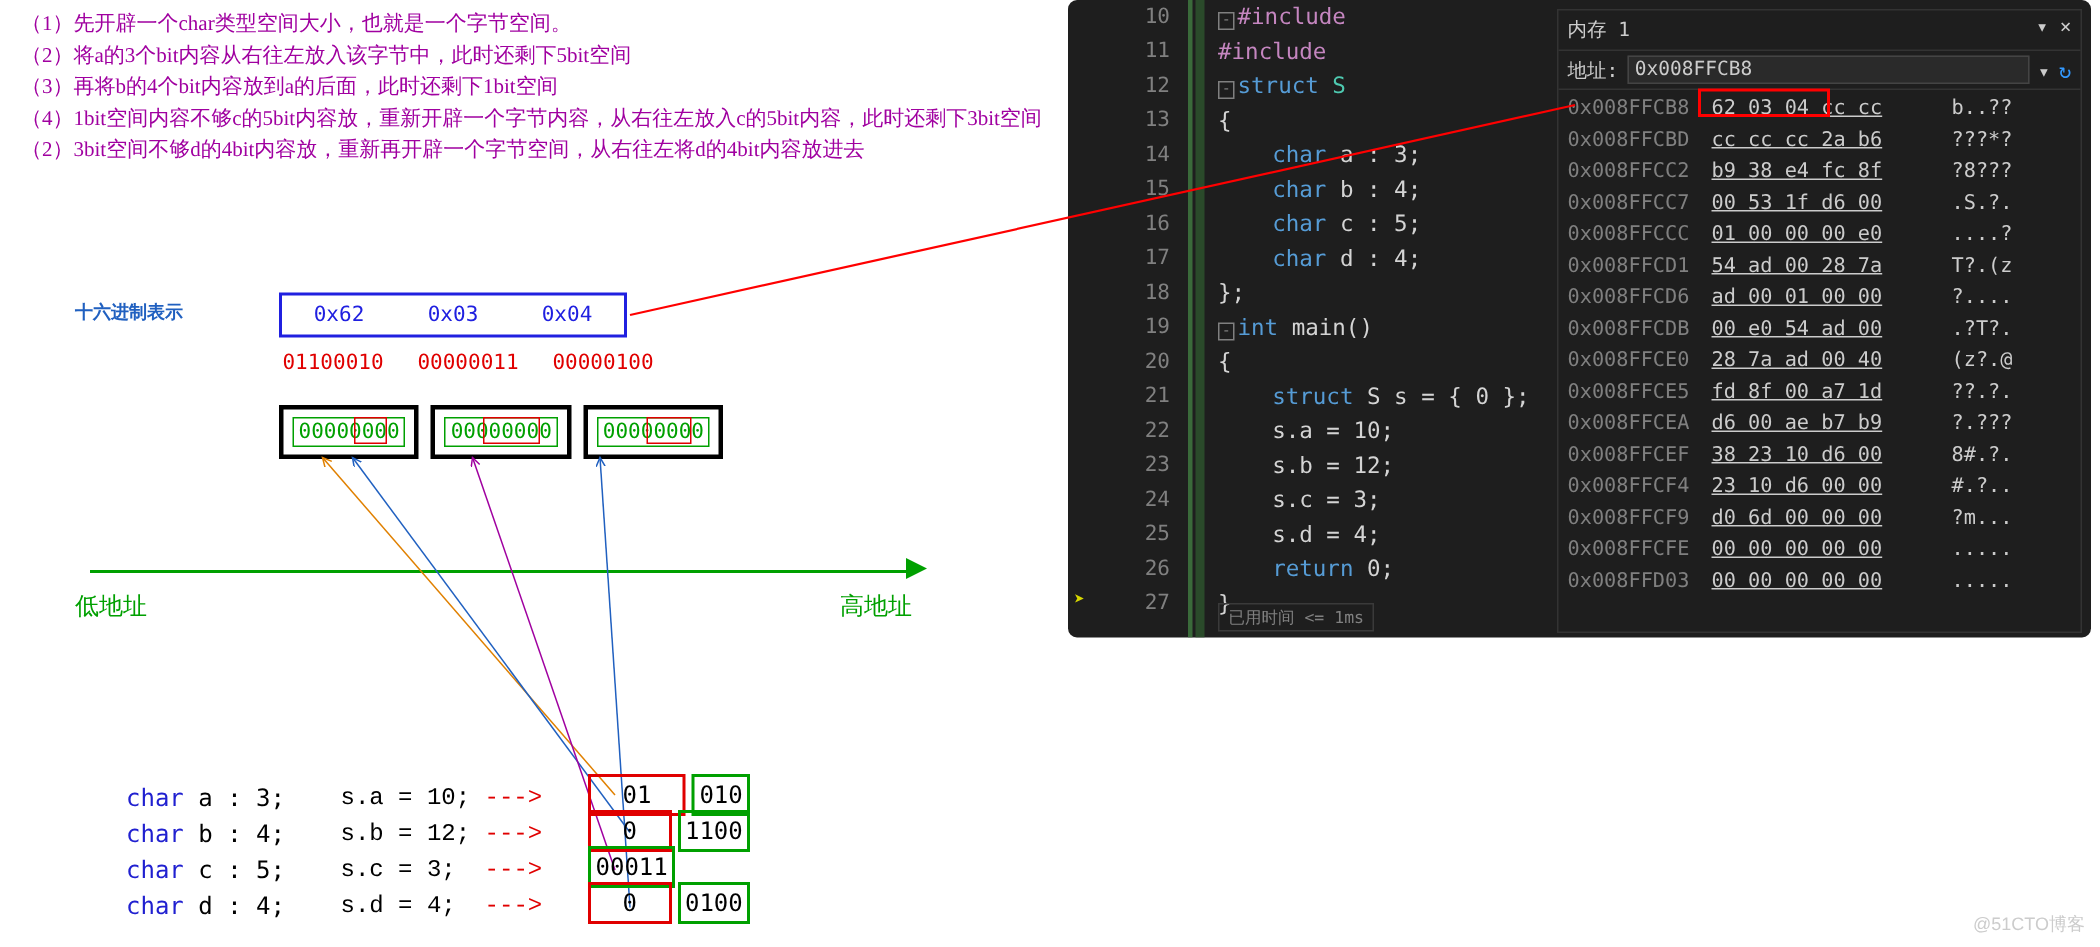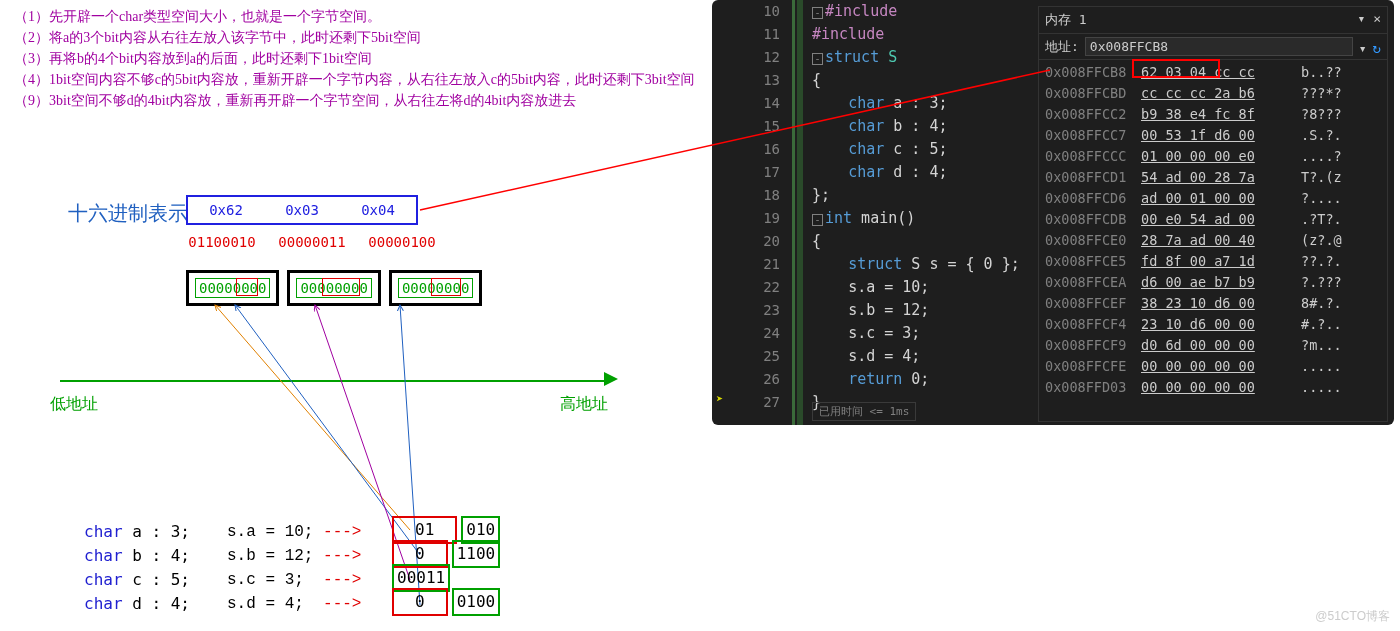--- a/index.html
+++ b/index.html
@@ -1,20 +1,20 @@
 <!DOCTYPE html>
 <html><head>
 <meta charset="utf-8">
 <style>
 * { margin: 0; padding: 0; box-sizing: border-box; }
 body { width: 1400px; height: 631px; background: #fff; font-family: "SimSun", serif; position: relative; }
 
 
 .notes { position: absolute; left: 14px; top: 6px; font-size: 14px; line-height: 21px; color: #a000a0; }
-.hex-label { position: absolute; left: 68px; top: 200px; color: #2060c0; font-size: 20px; }
+.hex-label { position: absolute; left: 50px; top: 200px; color: #2060c0; font-size: 12px; font-weight: bold; }
 .hex-box { position: absolute; left: 186px; top: 195px; width: 232px; height: 30px; border: 2px solid #2020e0; display: flex; }
 .hex-box span { flex: 1; text-align: center; line-height: 26px; color: #2020e0; font-size: 14px; font-family: Consolas, monospace; }
 .bin-row { position: absolute; left: 186px; top: 234px; display: flex; gap: 18px; font-family: Consolas, monospace; color: #e00000; font-size: 14px; }
 .bin-row span { width: 72px; text-align: center; }
 .byte-cells { position: absolute; left: 186px; top: 270px; display: flex; gap: 8px; }
 .byte-cell { border: 3px solid #000; padding: 5px 6px; position: relative; }
 .byte-cell .bits { color: #00a000; font-family: Consolas, monospace; font-size: 14px; border: 1px solid #00a000; padding: 1px 3px; display: inline-block; }
 .byte-cell .r1 { position: absolute; border: 1px solid #e00000; }
 
 .arrow-line { position: absolute; left: 60px; top: 380px; width: 550px; border-top: 2px solid #00a000; }
@@ -66,21 +66,21 @@
 .watermark { position: absolute; right: 10px; bottom: 6px; color: #ccc; font-size: 12px; font-family: sans-serif; }
 </style>
 </head>
 <body>
 
 <div class="notes">
   <div>（1）先开辟一个char类型空间大小，也就是一个字节空间。</div>
   <div>（2）将a的3个bit内容从右往左放入该字节中，此时还剩下5bit空间</div>
   <div>（3）再将b的4个bit内容放到a的后面，此时还剩下1bit空间</div>
   <div>（4）1bit空间内容不够c的5bit内容放，重新开辟一个字节内容，从右往左放入c的5bit内容，此时还剩下3bit空间</div>
-  <div>（9）3bit空间不够d的4bit内容放，重新再开辟一个字节空间，从右往左将d的4bit内容放进去</div>
+  <div>（2）3bit空间不够d的4bit内容放，重新再开辟一个字节空间，从右往左将d的4bit内容放进去</div>
 </div>
 
 <div class="hex-label">十六进制表示</div>
 <div class="hex-box">
   <span>0x62</span>
     <span>0x03</span>
     <span>0x04</span>
 </div>
 <div class="bin-row">
   <span>01100010</span>

